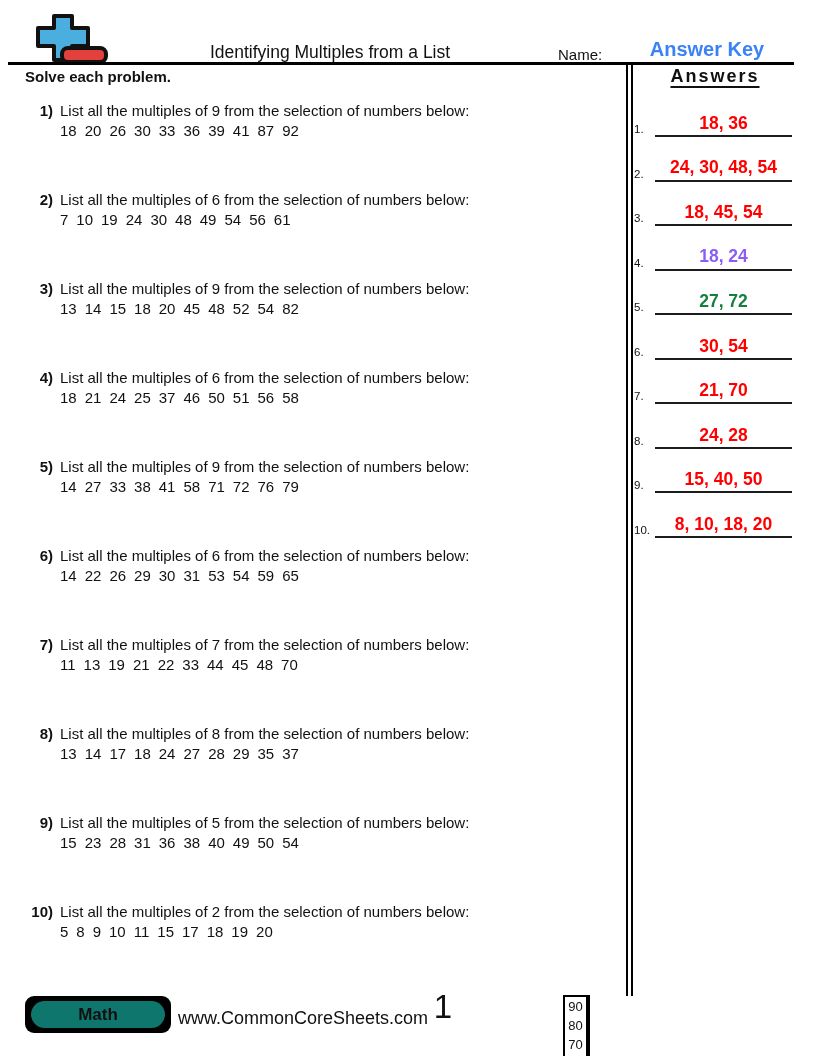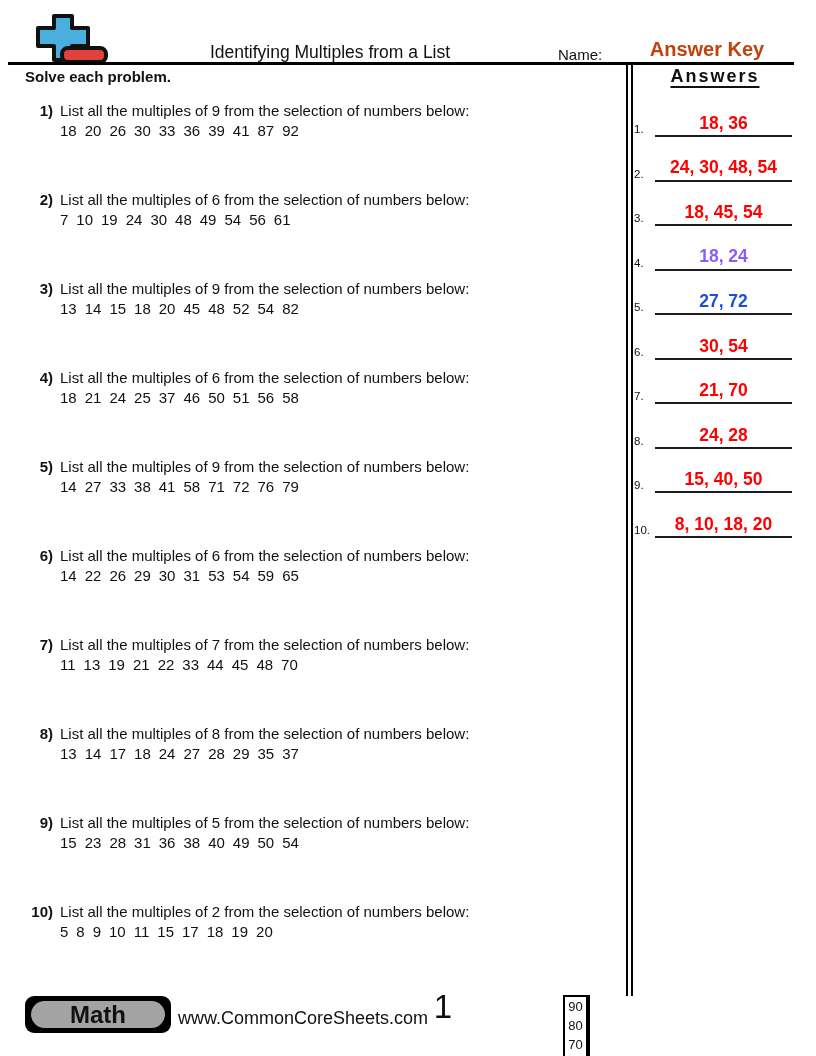--- a/index.html
+++ b/index.html
@@ -32,22 +32,22 @@
                  text-decoration:underline;text-decoration-thickness:2px;
                  text-underline-offset:4px;white-space:nowrap;}
   .answer-row{position:absolute;left:634px;width:158px;height:27px;
               display:flex;align-items:flex-end;}
   .anum{font-size:11.5px;width:21px;min-width:21px;padding-bottom:2px;color:#111;}
   .aval{flex:1;text-align:center;font-weight:bold;font-size:17.5px;line-height:1.1;
         border-bottom:2px solid #1c1c1c;padding-bottom:2px;white-space:nowrap;}
   
   .math-badge{position:absolute;left:25px;top:996px;width:146px;height:37px;background:#000;
               border-radius:9px;display:flex;align-items:center;justify-content:center;}
-  .math-pill{width:134px;height:27px;background:#a3a3a3;border-radius:15px;display:flex;
-             align-items:center;justify-content:center;font-size:24px;font-weight:bold;}
+  .math-pill{width:134px;height:27px;background:#0f766e;border-radius:15px;display:flex;
+             align-items:center;justify-content:center;font-size:17px;font-weight:bold;}
   .site-url{position:absolute;left:178px;top:1008px;font-size:18px;}
   .page-num{position:absolute;left:398px;top:988px;width:90px;text-align:center;
             font-size:33px;font-weight:400;}
   .score{position:absolute;left:531px;top:995px;display:flex;align-items:center;}
   .score-label{font-size:13.5px;margin-right:5px;}
   .score-table{display:flex;border:2px solid #000;flex-direction:column;}
   .score-cell{width:21px;height:19px;font-size:13px;line-height:19px;text-align:center;
               border-right:2px solid #000;background:#fff;}
   .score-cell:last-child{border-right:none;}
 </style>
@@ -56,21 +56,21 @@
 
 <div class="page">
 
   <svg class="logo-svg" width="82" height="52" viewBox="0 0 82 52">
     <path d="M26 4 H44 V16 H60 V34 H44 V48 H26 V34 H10 V16 H26 Z" fill="#4aaede" stroke="#111" stroke-width="4" stroke-linejoin="round"></path>
     <rect x="34" y="36" width="44" height="14" rx="6" fill="#e2403c" stroke="#111" stroke-width="4"></rect>
   </svg>
 
   <div class="title">Identifying Multiples from a List</div>
   <div class="name-label">Name:</div>
-  <div class="answer-key" style="color: #c2410c;">Answer Key</div>
+  <div class="answer-key" style="color: #3b82f6;">Answer Key</div>
   <div class="header-line"></div>
   <div class="instructions">Solve each problem.</div>
 
   <div class="divider"></div>
 
   <div id="problems-list">
       <div class="problem" style="top: 102px;">
         <div class="pnum">1)</div>
         <div class="pbody">
           <div class="question">List all the multiples of 9 from the selection of numbers below:</div>
@@ -265,21 +265,21 @@
       <div class="answer-row" style="top: 199.12px;">
         <span class="anum">3.</span>
         <span class="aval" style="color: rgb(255, 0, 0);">18, 45, 54</span>
       </div>
       <div class="answer-row" style="top: 243.68px;">
         <span class="anum">4.</span>
         <span class="aval" style="color: #8b5cf6;">18, 24</span>
       </div>
       <div class="answer-row" style="top: 288.24px;">
         <span class="anum">5.</span>
-        <span class="aval" style="color: #1d4ed8;">27, 72</span>
+        <span class="aval" style="color: #15803d;">27, 72</span>
       </div>
       <div class="answer-row" style="top: 332.8px;">
         <span class="anum">6.</span>
         <span class="aval" style="color: rgb(255, 0, 0);">30, 54</span>
       </div>
       <div class="answer-row" style="top: 377.36px;">
         <span class="anum">7.</span>
         <span class="aval" style="color: rgb(255, 0, 0);">21, 70</span>
       </div>
       <div class="answer-row" style="top: 421.92px;">

